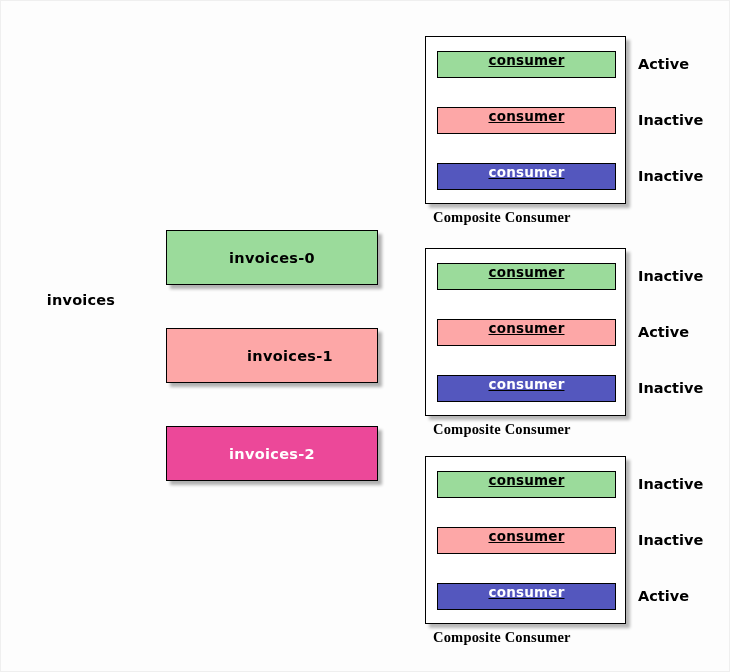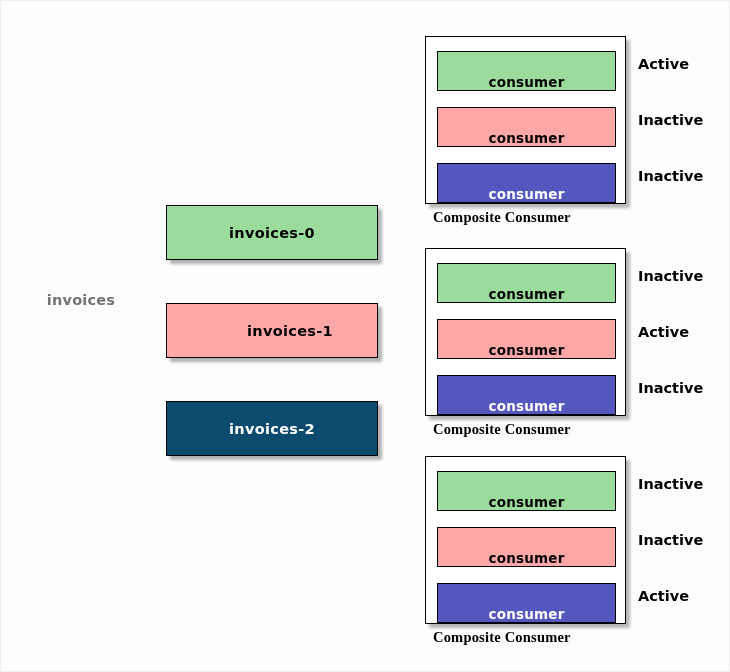--- a/index.html
+++ b/index.html
@@ -15,50 +15,51 @@
     border: 1px solid #efefef;
     box-sizing: border-box;
     overflow: hidden;
     font-family: "DejaVu Sans", sans-serif;
   }
 
   
   .stream-label {
     position: absolute;
     text-align: center;
-    color: #737373;
+    color: #000000;
     font-size: 14.5px;
     font-weight: bold;
     letter-spacing: 0.2px;
     white-space: nowrap;
   }
   #lbl-invoices { left: 0px; top: 291px; width: 160px; }
   #lbl-superstream { left: 0px; top: 348px; width: 160px; }
 
   
   .partition {
     position: absolute;
     left: 165px;
     width: 212px;
     height: 55px;
     border: 1.6px solid #000000;
     box-sizing: border-box;
     box-shadow: 4px 4px 3px rgba(0,0,0,0.30);
     display: flex;
     align-items: center;
     justify-content: center;
+    margin-top: 25px;
   }
   .partition .ptext {
     font-size: 14.5px;
     font-weight: bold;
     letter-spacing: 0.3px;
   }
   #partition-0 { top: 204px; background: #9BDB9B; }
   #partition-1 { top: 302px; background: #FDA7A7; padding-left: 36px; }
-  #partition-2 { top: 400px; background: #0c4a6e; }
+  #partition-2 { top: 400px; background: #ec4899; }
   #partition-0 .ptext, #partition-1 .ptext { color: #000000; }
   #partition-2 .ptext { color: #ffffff; }
 
   
   .composite-group { position: absolute; left: 424px; }
   #composite-0 { top: 35px; }
   #composite-1 { top: 247px; }
   #composite-2 { top: 455px; }
 
   .composite-box {
@@ -68,26 +69,27 @@
     background: #ffffff;
     border: 1.6px solid #000000;
     box-sizing: border-box;
     box-shadow: 4px 4px 3px rgba(0,0,0,0.28);
   }
 
   .consumer {
     position: absolute;
     left: 11px;
     width: 179px;
-    height: 40px;
+    height: 27px;
     border: 1.5px solid #000000;
     box-sizing: border-box;
     display: flex;
-    align-items: flex-end;
+    align-items: flex-start;
     justify-content: center;
+    text-decoration: underline;
   }
   .consumer.slot0 { top: 14px; }
   .consumer.slot1 { top: 70px; }
   .consumer.slot2 { top: 126px; }
 
   .consumer .ctext {
     font-size: 13.5px;
     font-weight: bold;
     letter-spacing: 0.2px;
   }

